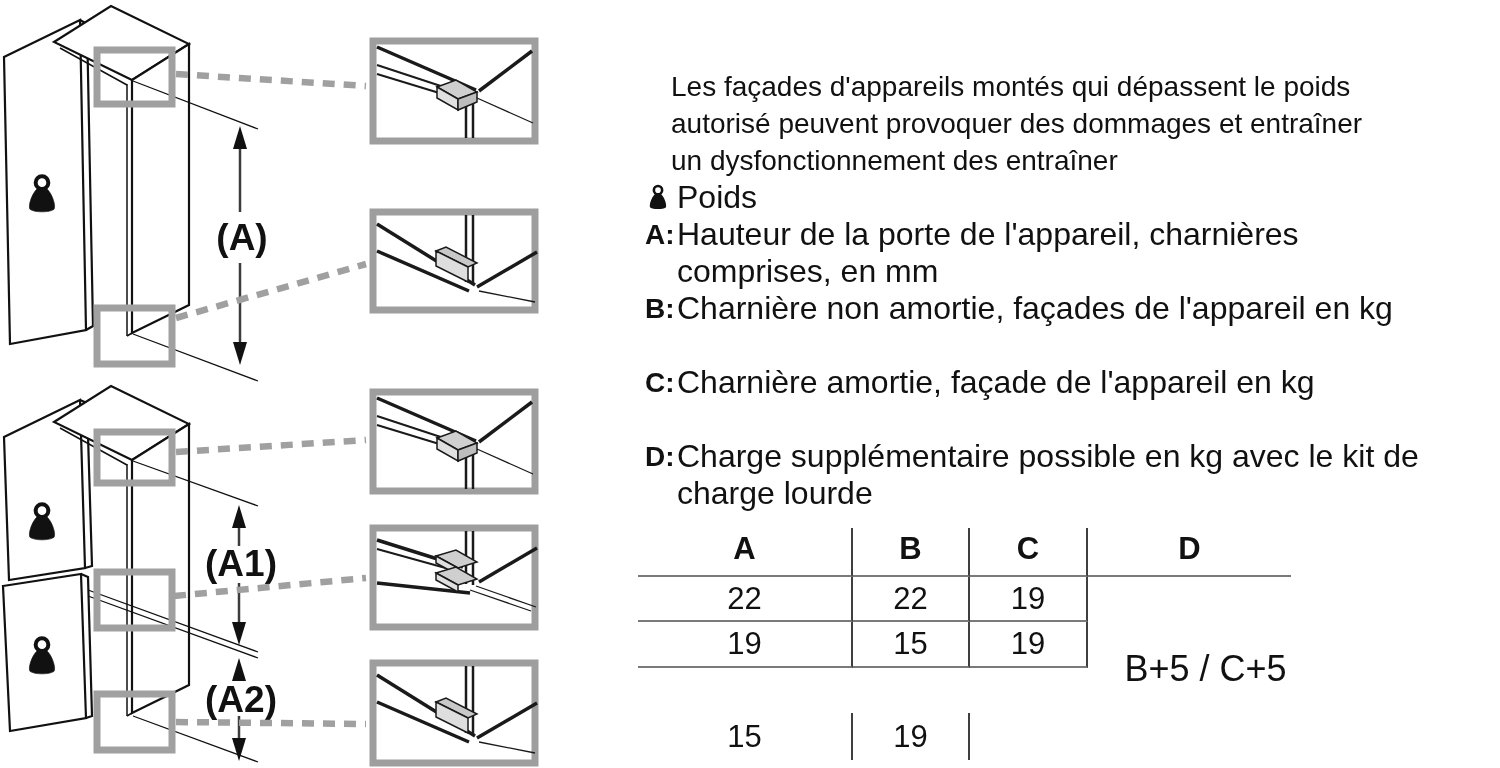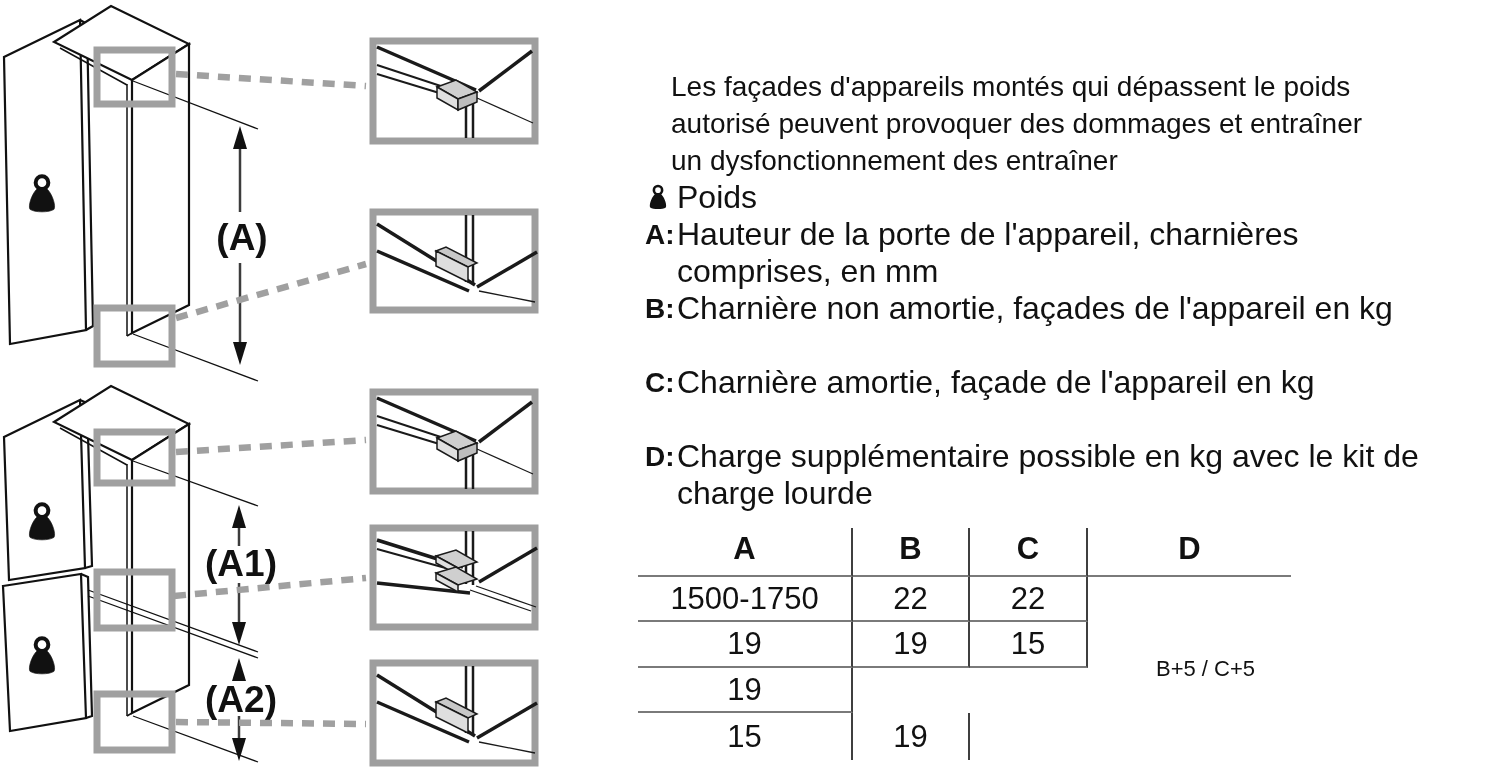--- a/index.html
+++ b/index.html
@@ -13,21 +13,21 @@
   .defrow-text{position:absolute;left:32px;font-size:32px;line-height:37px;white-space:nowrap;}
   .deficon{position:absolute;left:0;top:3px;width:26px;height:31px;}
   .tbl{position:absolute;left:-7px;top:528px;width:653px;display:grid;
        grid-template-columns:215px 117px 118px 203px;
        grid-template-rows:49px 45px 46px 45px 47px;}
   .cell{display:flex;align-items:center;justify-content:center;font-size:31px;box-sizing:border-box;}
   .hcell{align-items:flex-end;padding-bottom:8px;font-weight:bold;border-bottom:2px solid #7a7a7a;}
   .vline{border-right:2px solid #3f3f3f;}
   .hsep{border-bottom:2px solid #7a7a7a;}
   .bold{font-weight:bold;}
-  .dcell{grid-column:4;grid-row:2 / span 4;display:flex;align-items:center;justify-content:center;font-size:22px;padding-left:32px;}
+  .dcell{grid-column:4;grid-row:2 / span 4;display:flex;align-items:center;justify-content:center;font-size:36px;padding-left:32px;}
   svg text{font-family:"Liberation Sans","DejaVu Sans",sans-serif;}
   .dimlabel{font-size:37px;font-weight:bold;fill:#111;}
 </style>
 </head>
 <body>
 
 <div class="page">
 
   <svg class="diagrams" width="645" height="768" viewBox="0 0 645 768">
     <defs>
@@ -195,21 +195,20 @@
         <div class="defrow-text" style="top:475px">charge lourde</div>
       </div>
     </div>
 
     <div class="tbl">
       <div class="cell hcell vline">A</div>
       <div class="cell hcell vline">B</div>
       <div class="cell hcell vline">C</div>
       <div class="cell hcell">D</div>
 
-      <div class="cell vline hsep">1500-1750</div>
       <div class="cell vline hsep">22</div>
       <div class="cell vline hsep">22</div>
 
       <div class="cell vline hsep">19</div>
       <div class="cell vline hsep">19</div>
 
       <div class="cell vline hsep">15</div>
       <div class="cell vline hsep">19</div>
 
       <div class="cell vline" style="grid-row:5">15</div>

